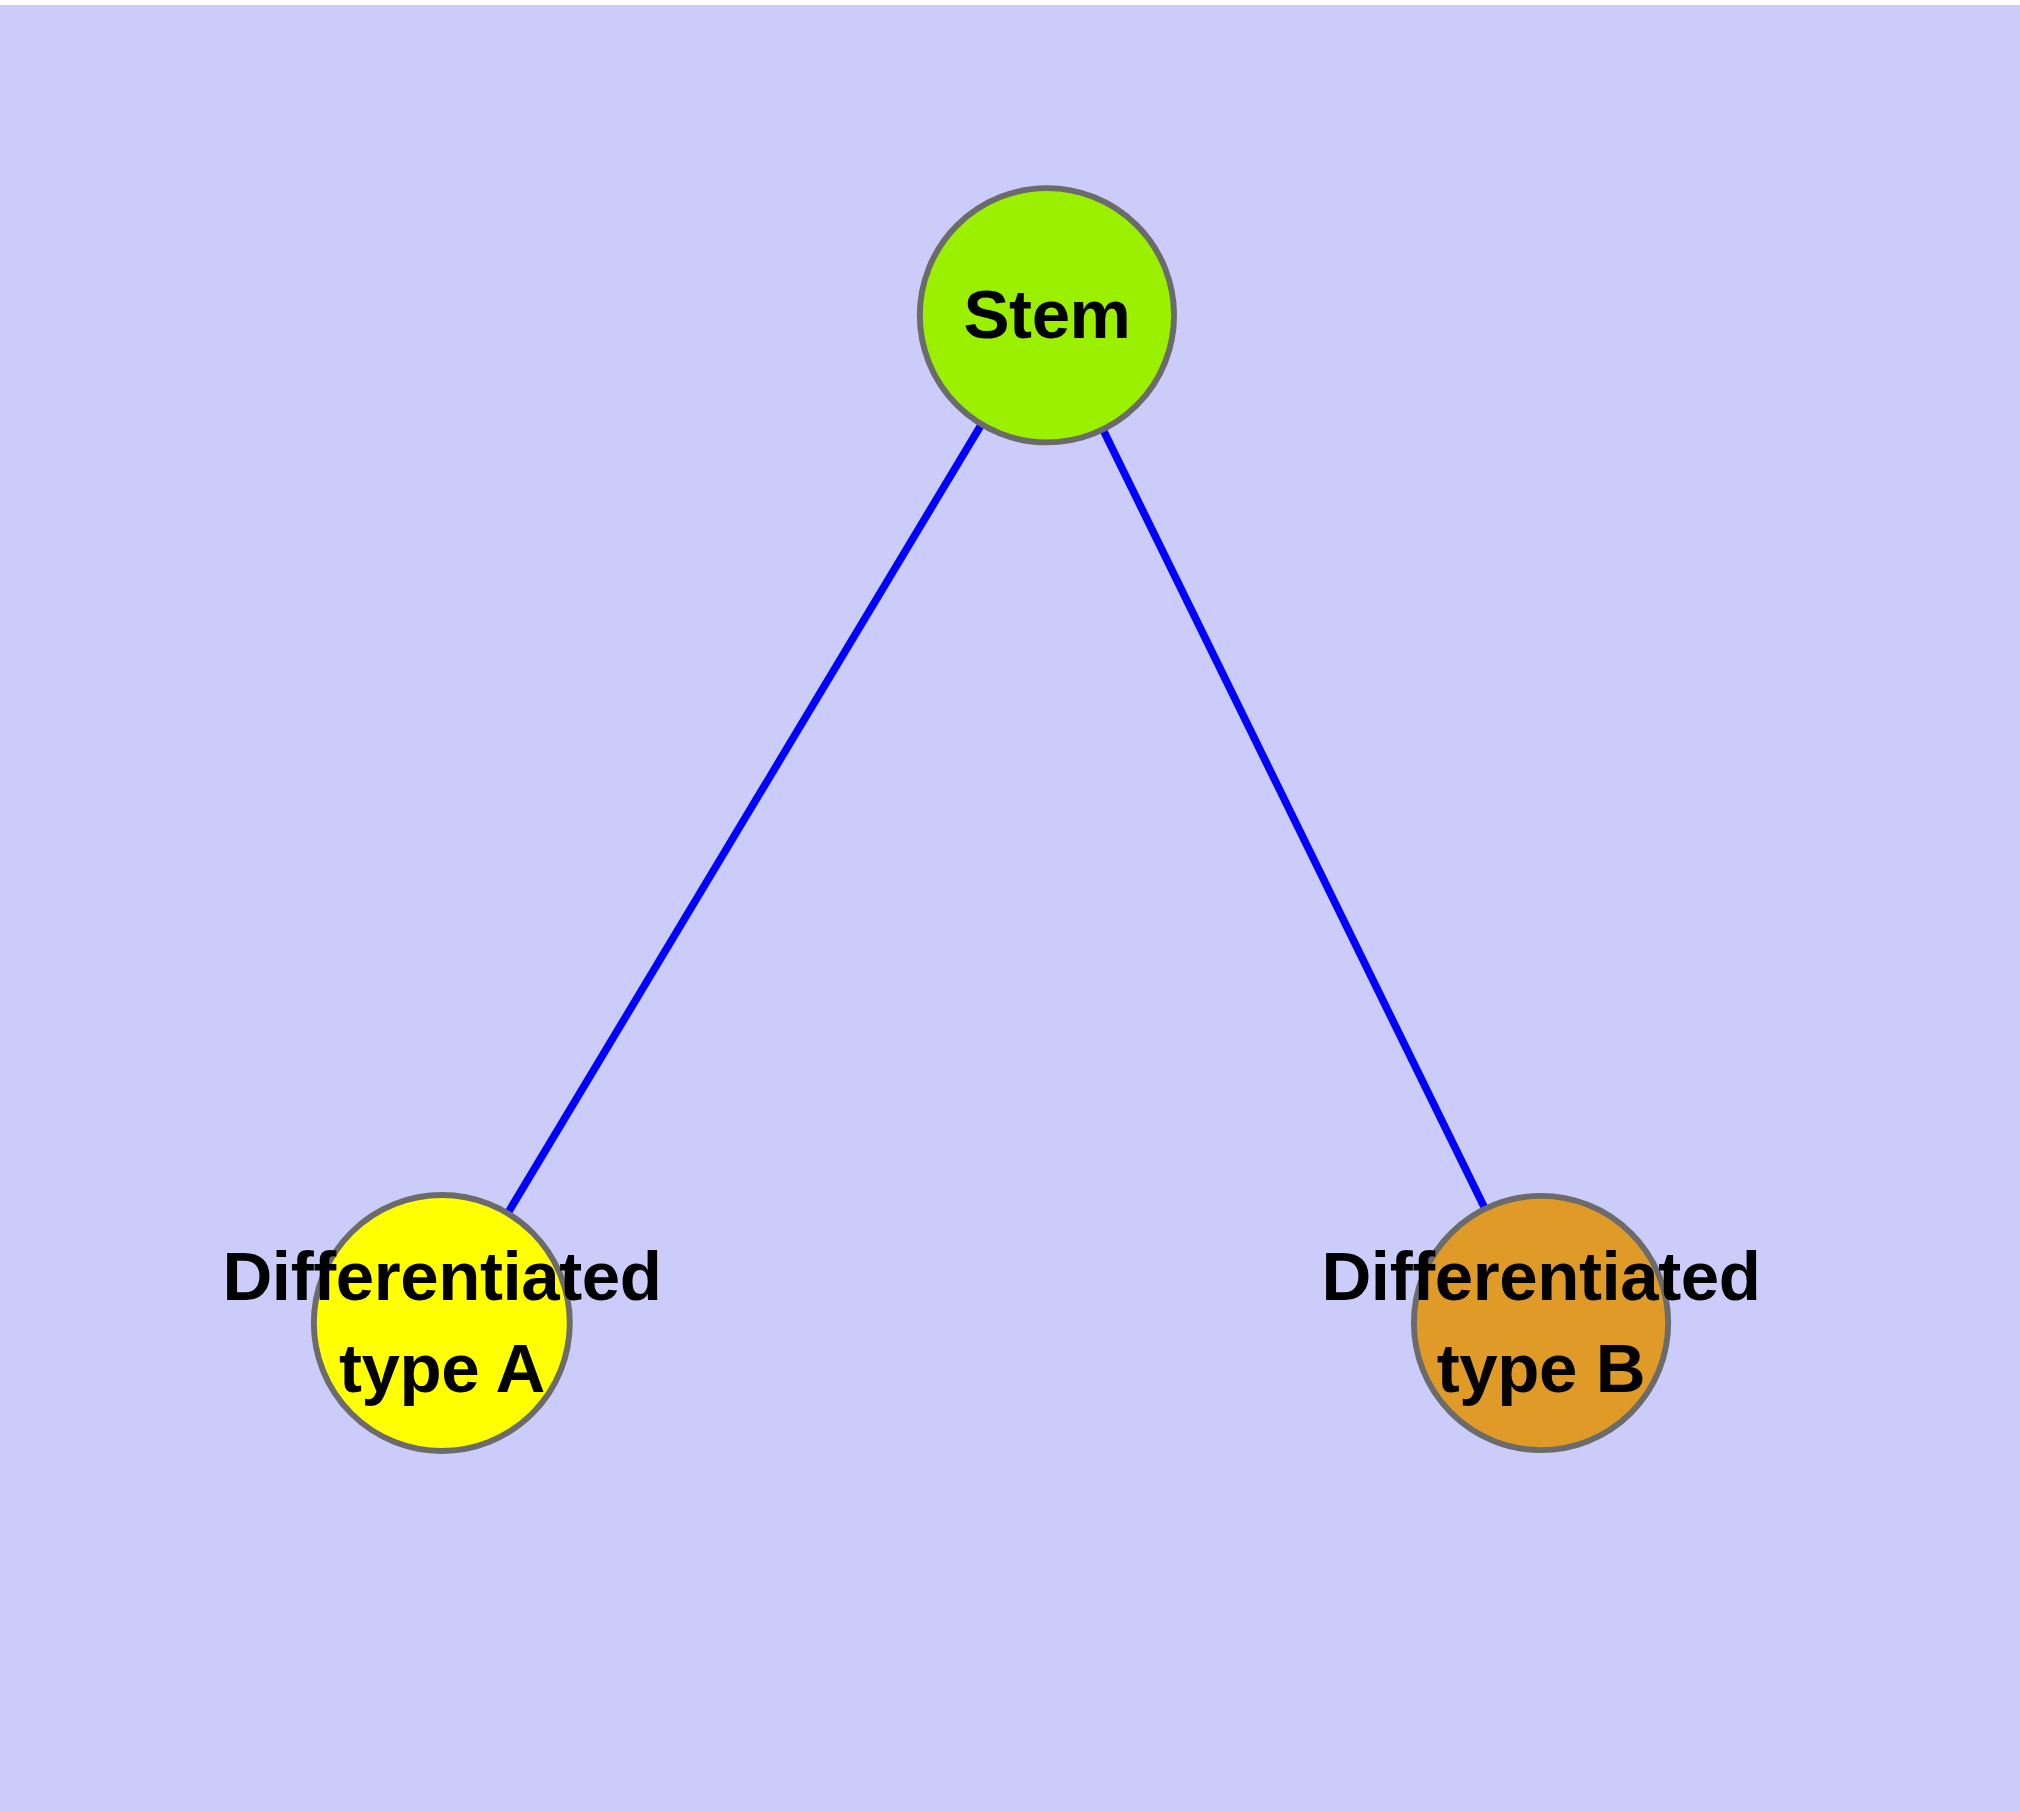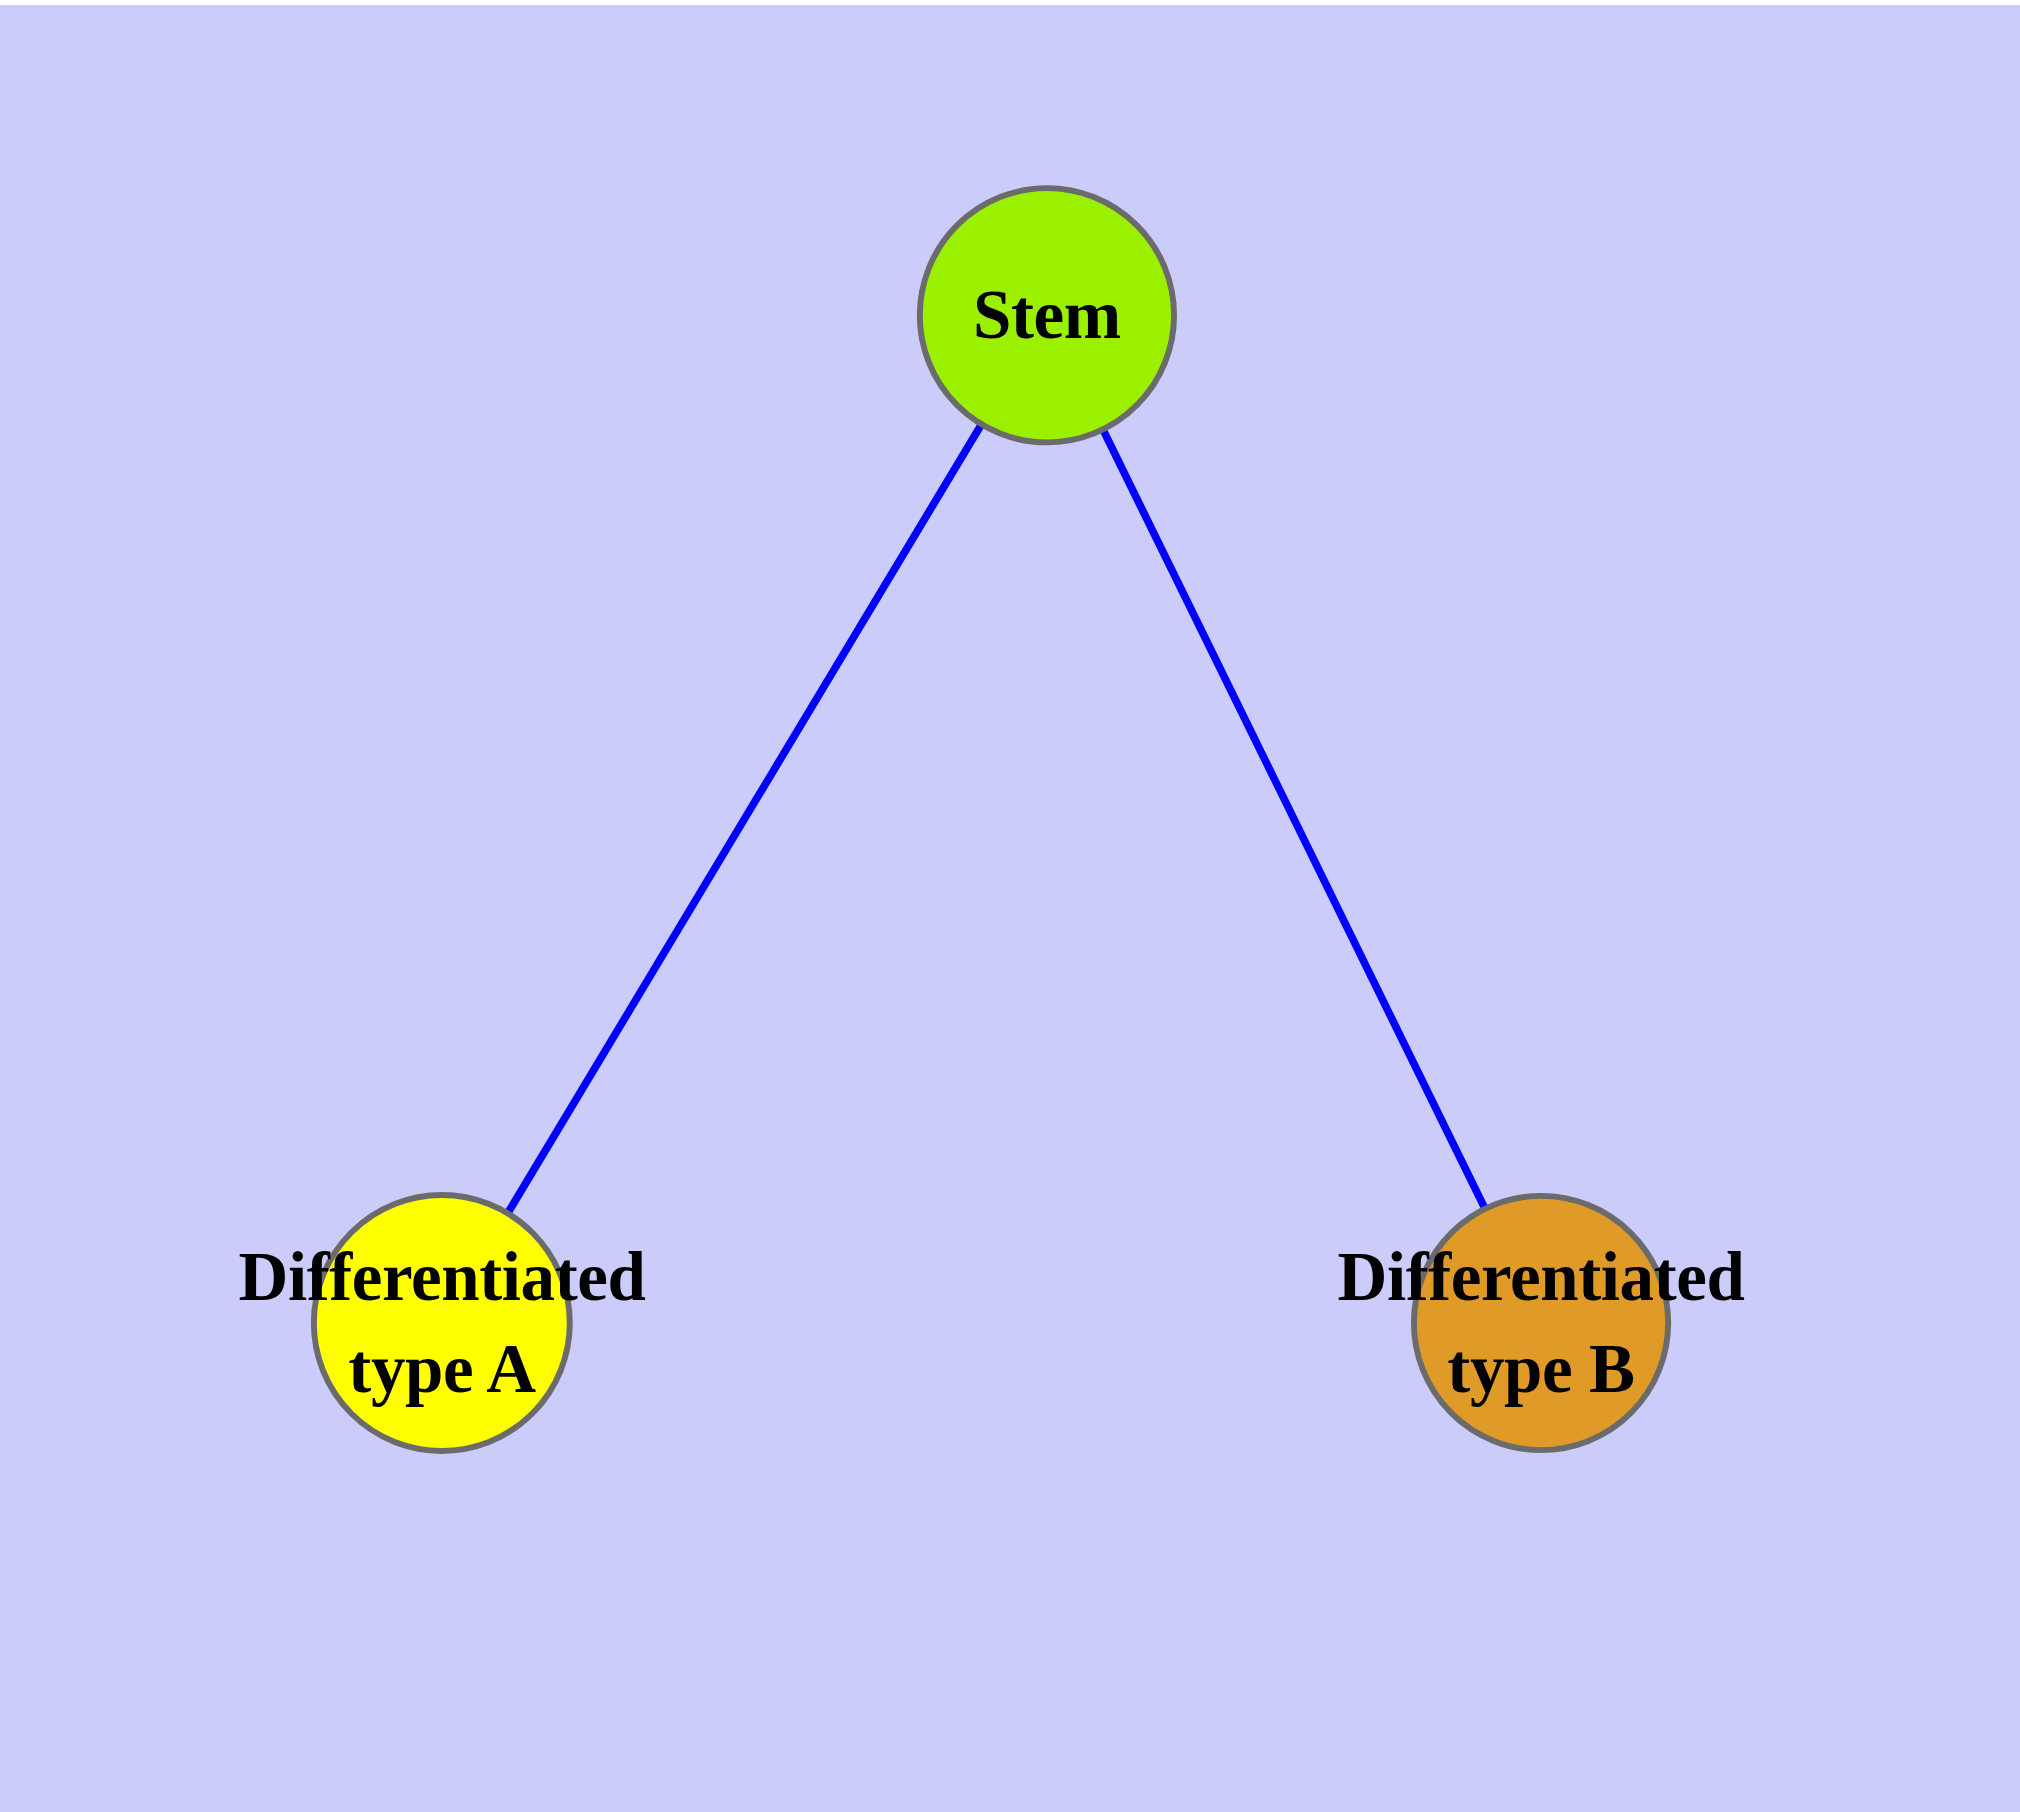--- a/index.html
+++ b/index.html
@@ -30,21 +30,21 @@
     top: 0;
     width: 2021px;
     height: 1812px;
     display: block;
   }
   .node-label {
     position: absolute;
     text-align: center;
     color: #000000;
     font-weight: bold;
-    font-family: Liberation Serif, serif;
+    font-family: Liberation Sans, sans-serif;
     font-size: 69px;
     line-height: 92px;
     white-space: pre;
     transform: translate(-50%, -50%);
     letter-spacing: -0.4px;
     pointer-events: none;
   }
 </style>
 </head>
 <body>

